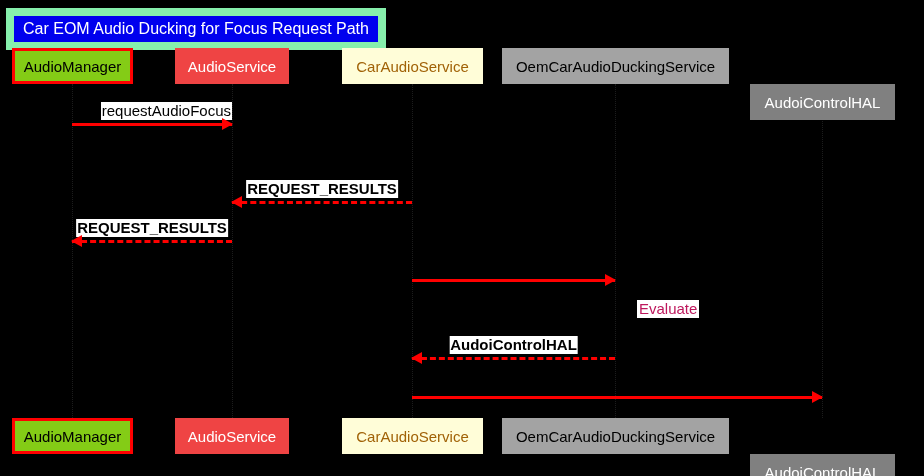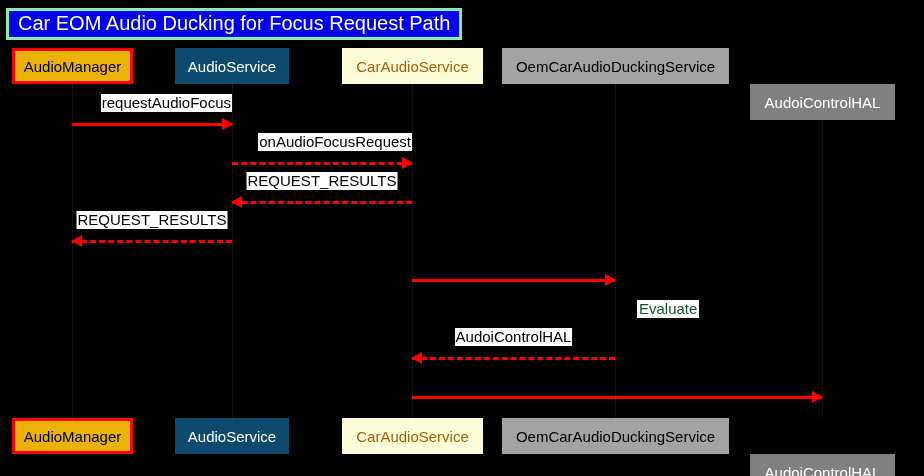--- a/index.html
+++ b/index.html
@@ -23,42 +23,42 @@
     background: #000000;
   }
 
   
   .title-banner {
     position: absolute;
     left: 6px;
     top: 8px;
     padding: 3px 9px 4px 9px;
     background: #0000ee;
-    border: 3px solid #86efac;
+    border: 8px solid #86efac;
     color: #ffffff;
-    font-size: 20px;
+    font-size: 16px;
     line-height: 19px;
     white-space: nowrap;
     box-sizing: border-box;
   }
 
   
   .participant {
     position: absolute;
     height: 36px;
     box-sizing: border-box;
     display: flex;
     align-items: center;
     justify-content: center;
     font-size: 15px;
     white-space: nowrap;
     padding: 0 10px;
   }
-  .p-white  { background: #eab308; color: #000000; border: 3px solid #ff0000; }
-  .p-blue   { background: #0c4a6e; color: #ffffff; border: none; }
+  .p-white  { background: #84cc16; color: #000000; border: 3px solid #ff0000; }
+  .p-blue   { background: #ef4444; color: #ffffff; border: none; }
   .p-ivory  { background: #fffdd8; color: #a16207; border: none; }
   .p-green  { background: #a3a3a3; color: #000000; border: none; }
   .p-gray   { background: #808080; color: #ffffff; border: none; margin-top: 36px; }
 
   
   .lifeline {
     position: absolute;
     top: 84px;
     height: 334px;
     width: 1px;
@@ -92,36 +92,36 @@
   .msg.to-right .head {
     right: -1px;
     border-left: 11px solid #ff0000;
   }
   .msg.to-left .head {
     left: -1px;
     border-right: 11px solid #ff0000;
   }
   .msg .label {
     position: absolute;
-    bottom: 18px;
+    bottom: 10px;
     background: #ffffff;
     color: #000000;
     font-size: 15px;
     line-height: 18px;
     padding: 0 1px;
     white-space: nowrap;
   }
   .msg.label-right .label { right: 0; }
-  .msg.label-center .label { left: 50%; transform: translateX(-50%); }
+  .msg.label-center .label { left: 50%; transform: translateX(-50%); font-weight: bold; }
 
   
   .note-label {
     position: absolute;
     background: #ffffff;
-    color: #14532d;
+    color: #be185d;
     font-size: 15px;
     line-height: 18px;
     padding: 0 2px;
     white-space: nowrap;
   }
 </style>
 </head>
 <body>
 
 <div id="diagram-root">
@@ -149,25 +149,20 @@
   <div class="participant p-gray" style="left:750px; top:48px; width:145px;">
     <span>AudoiControlHAL</span>
   </div>
 
   <div class="msg to-right label-right" style="left:72px; width:160px; top:96px;">
     <div class="label">requestAudioFocus</div>
     <div class="line"></div>
     <div class="head"></div>
   </div>
 
-  <div class="msg dashed to-right label-right" style="left:232px; width:180px; top:135px;">
-    <div class="label">onAudioFocusRequest</div>
-    <div class="line"></div>
-    <div class="head"></div>
-  </div>
 
   <div class="msg dashed to-left label-center" style="left:232px; width:180px; top:174px;">
     <div class="label">REQUEST_RESULTS</div>
     <div class="line"></div>
     <div class="head"></div>
   </div>
 
   <div class="msg dashed to-left label-center" style="left:72px; width:160px; top:213px;">
     <div class="label">REQUEST_RESULTS</div>
     <div class="line"></div>

